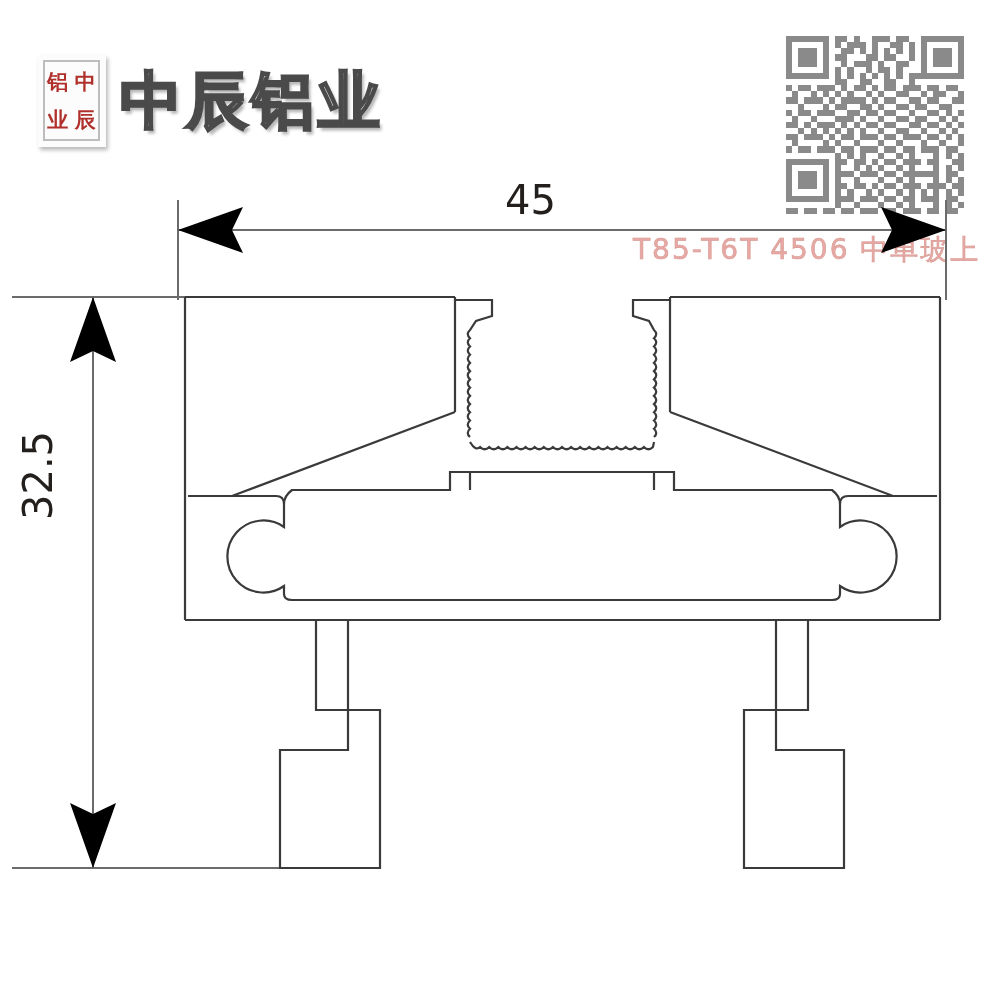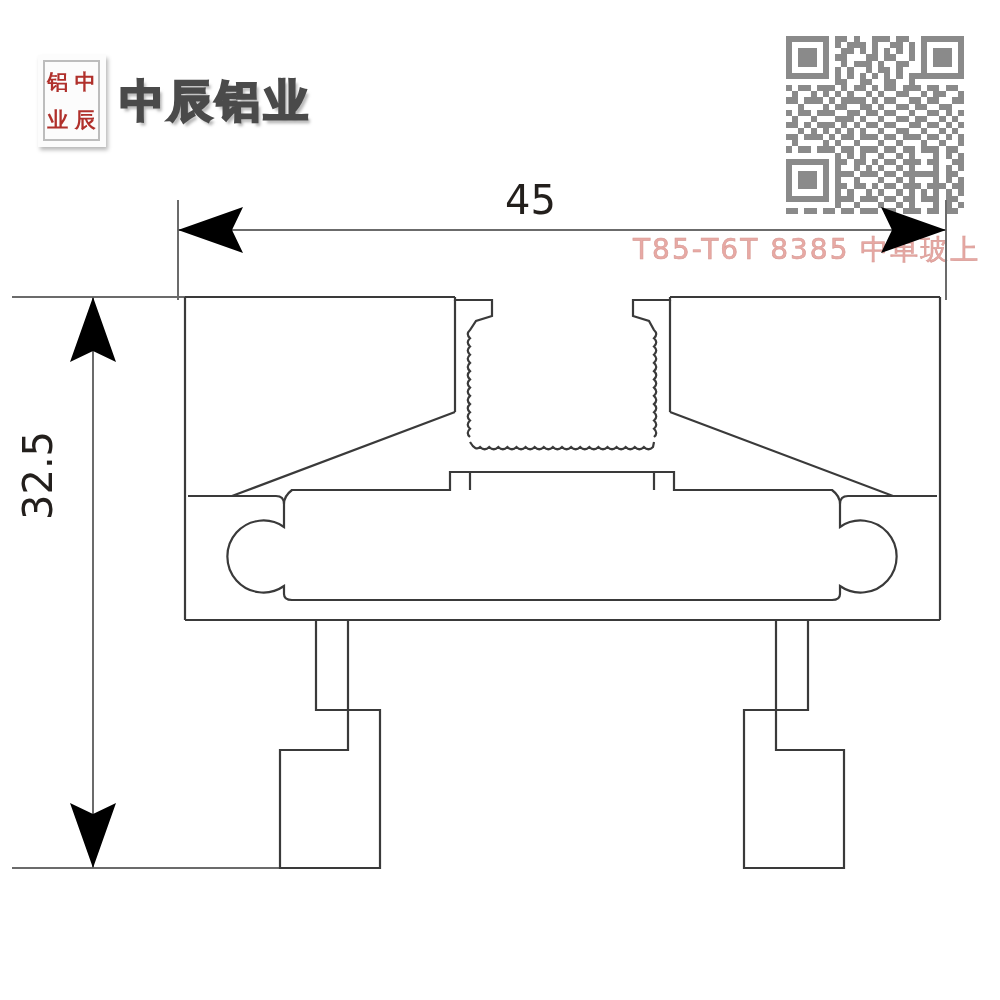--- a/index.html
+++ b/index.html
@@ -12,21 +12,21 @@
   #seal{width:68px;height:92px;position:relative;flex:none;}
   #seal .seal-bg{position:absolute;inset:0;background:#fcfcfc;
       box-shadow:2px 3px 4px rgba(0,0,0,.28);}
   #seal .seal-inner{position:absolute;left:5px;top:5px;right:6px;bottom:6px;
       border:2px solid #bdbdbd;}
   #seal .seal-grid{position:absolute;left:6px;top:7px;right:7px;bottom:8px;
       display:grid;grid-template-columns:1fr 1fr;grid-template-rows:1fr 1fr;}
   #seal .sc{display:flex;align-items:center;justify-content:center;
       color:#b0302b;font-size:21px;line-height:1;font-weight:700;
       font-family:"DejaVu Serif","Liberation Serif",serif;}
-  #brand{font-size:44px;line-height:1;letter-spacing:4px;font-weight:700;
+  #brand{font-size:62px;line-height:1;letter-spacing:4px;font-weight:700;
       color:#ffffff;
       -webkit-text-stroke:2.5px #4a4a4a;
       text-shadow:3px 4px 3px rgba(120,120,120,.55);
       font-family:"DejaVu Sans","Liberation Sans",sans-serif;
       white-space:nowrap;text-align:right;}
 
   
   #qr-wrap{position:absolute;left:786px;top:36px;width:178px;height:178px;background:#fff;}
 
   
@@ -515,21 +515,21 @@
         <rect x="19" y="28" width="1" height="1" fill="#8a8a8a"></rect>
         <rect x="20" y="28" width="1" height="1" fill="#8a8a8a"></rect>
         <rect x="21" y="28" width="1" height="1" fill="#8a8a8a"></rect>
         <rect x="23" y="28" width="1" height="1" fill="#8a8a8a"></rect>
         <rect x="24" y="28" width="1" height="1" fill="#8a8a8a"></rect>
         <rect x="26" y="28" width="1" height="1" fill="#8a8a8a"></rect>
         <rect x="27" y="28" width="1" height="1" fill="#8a8a8a"></rect>
       </svg>
   </div>
 
-  <div id="part-label">T85-T6T 8385 中单玻上</div>
+  <div id="part-label">T85-T6T 4506 中单玻上</div>
 
   <div id="dim-w-text">45</div>
   <div id="dim-h-text">32.5</div>
 
   <svg id="draw" width="1000" height="1000" viewBox="0 0 1000 1000">
 
     <g id="dim-lines" fill="none" stroke="#6b6b6b" stroke-width="2">
 
       <line x1="178" y1="230" x2="946" y2="230"></line>
       <line x1="178" y1="200" x2="178" y2="300"></line>

